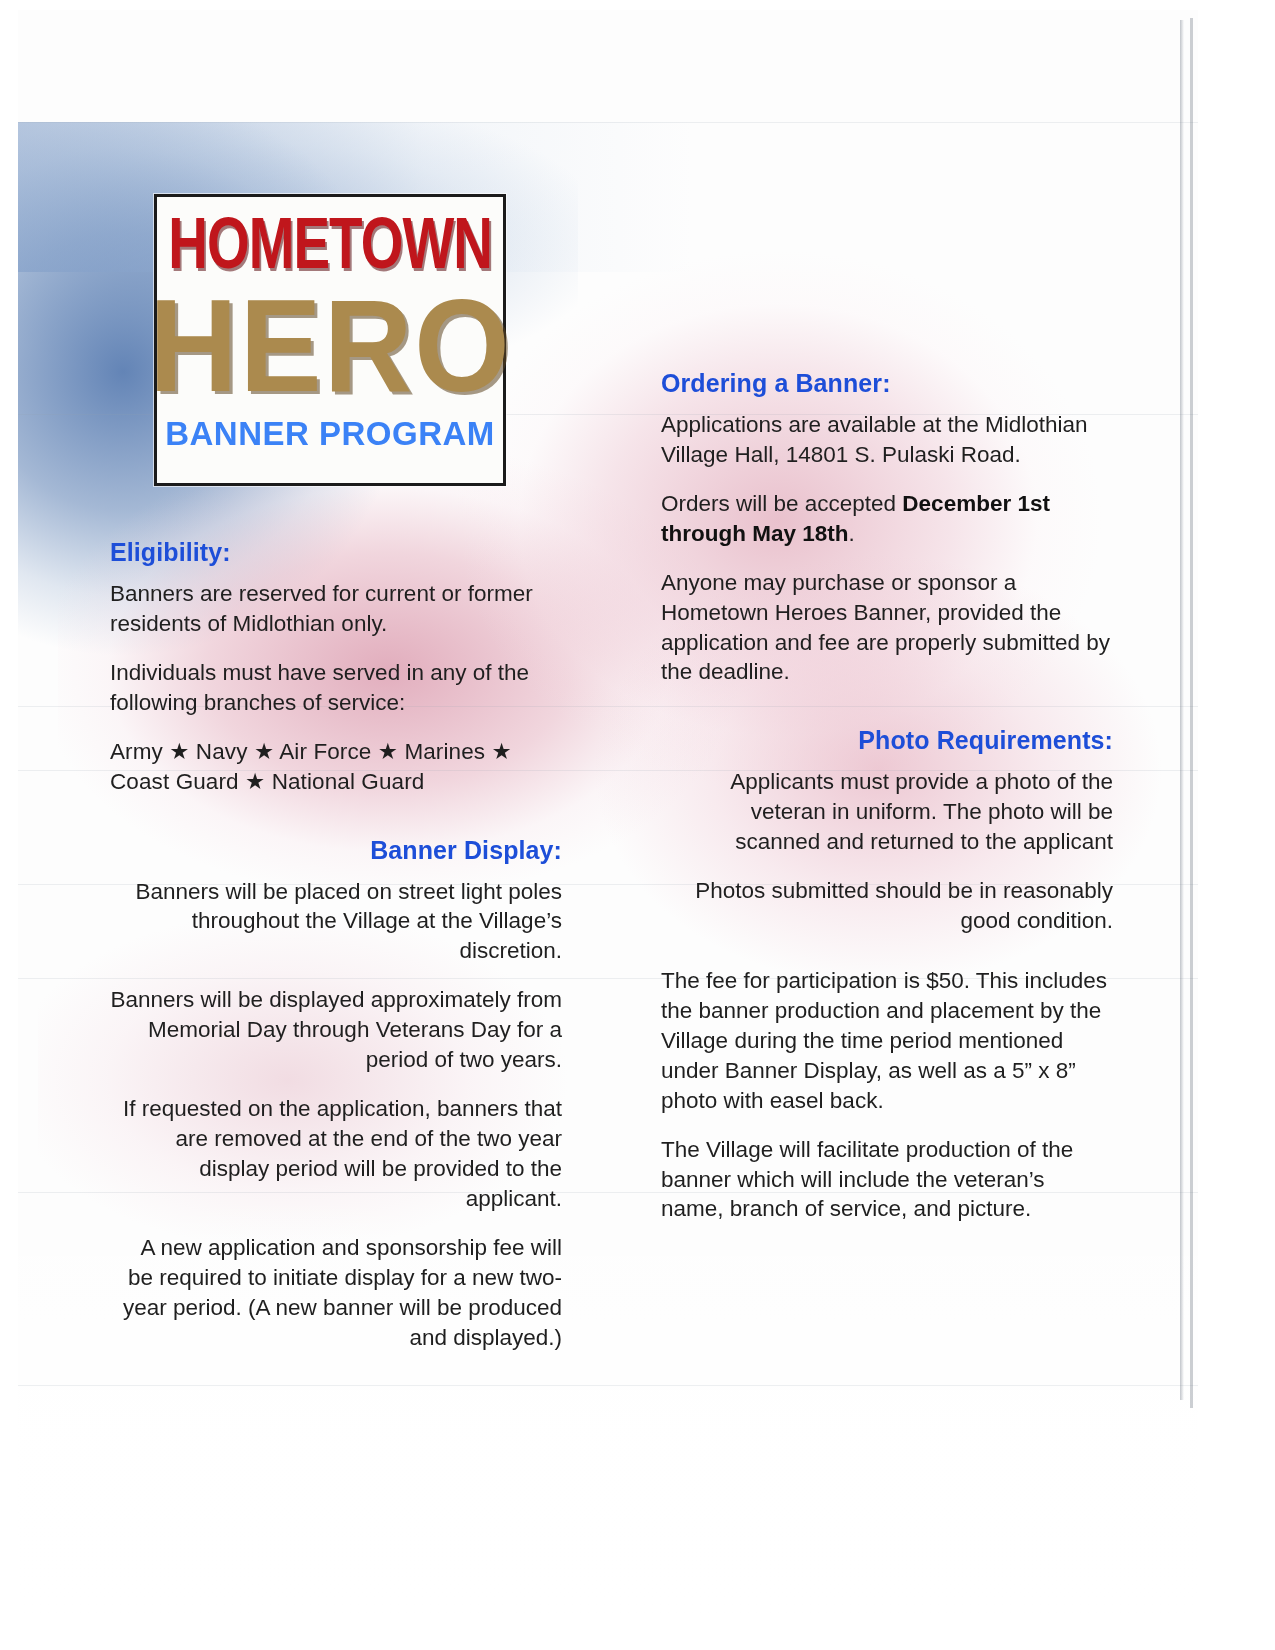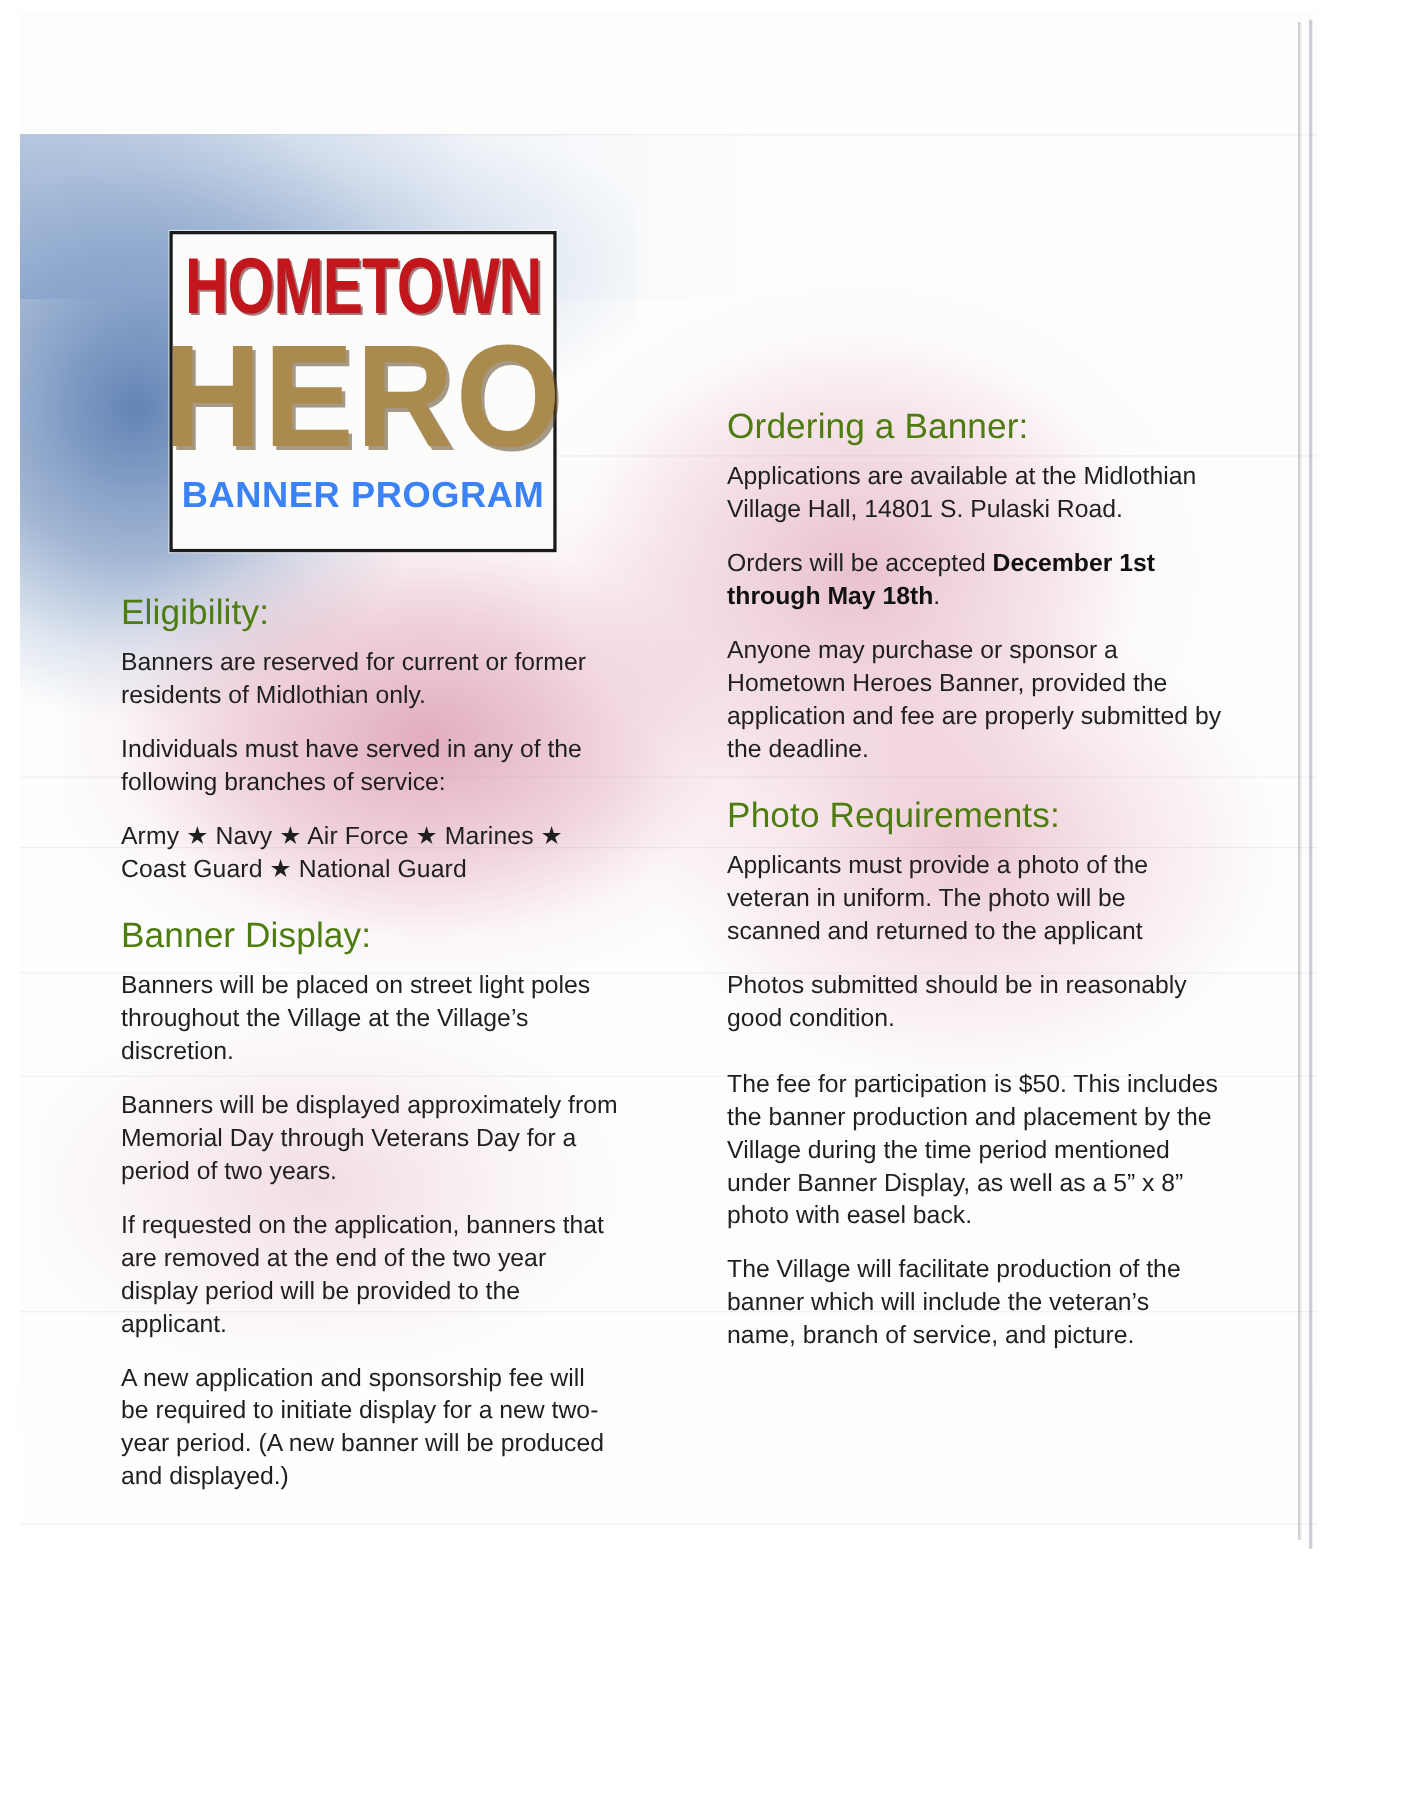--- a/index.html
+++ b/index.html
@@ -111,21 +111,20 @@
   
   .logo-box {
     position: absolute;
     left: 136px;
     top: 184px;
     width: 346px;
     height: 286px;
     background: #fcfcfa;
     border: 3px solid #1b1b1b;
     box-shadow: 0 0 0 1px rgba(255,255,255,.6);
-    margin-top: 16px;
   }
   .logo-inner {
     position: absolute;
     inset: 0;
     display: flex;
     flex-direction: column;
     align-items: center;
     justify-content: flex-start;
     padding-top: 14px;
     box-sizing: border-box;
@@ -168,29 +167,29 @@
 
   
   .col {
     position: absolute;
     color: #1c1c1c;
   }
   .col-left  { left: 92px;  top: 527px; width: 452px; }
   .col-right { left: 643px; top: 358px; width: 452px; }
 
   h2.section-heading {
-    font-size: 32px;
-    font-weight: 400;
+    font-size: 25px;
+    font-weight: 700;
     margin: 0 0 12px 0;
     line-height: 1.2;
-    color: #4d7c0f;
+    color: #1d4ed8;
     letter-spacing: 0.1px;
   }
   .section + .section { margin-top: 30px; }
-  .section.tight + .section { margin-top: 26px; }
+  .section.tight + .section { margin-top: 38px; text-align: right; }
 
   p.para {
     font-size: 22.5px;
     line-height: 1.33;
     margin: 0 0 19px 0;
     color: #1f1f1f;
   }
   p.para:last-child { margin-bottom: 0; }
   p.para b { font-weight: 700; color: #111; }
 

